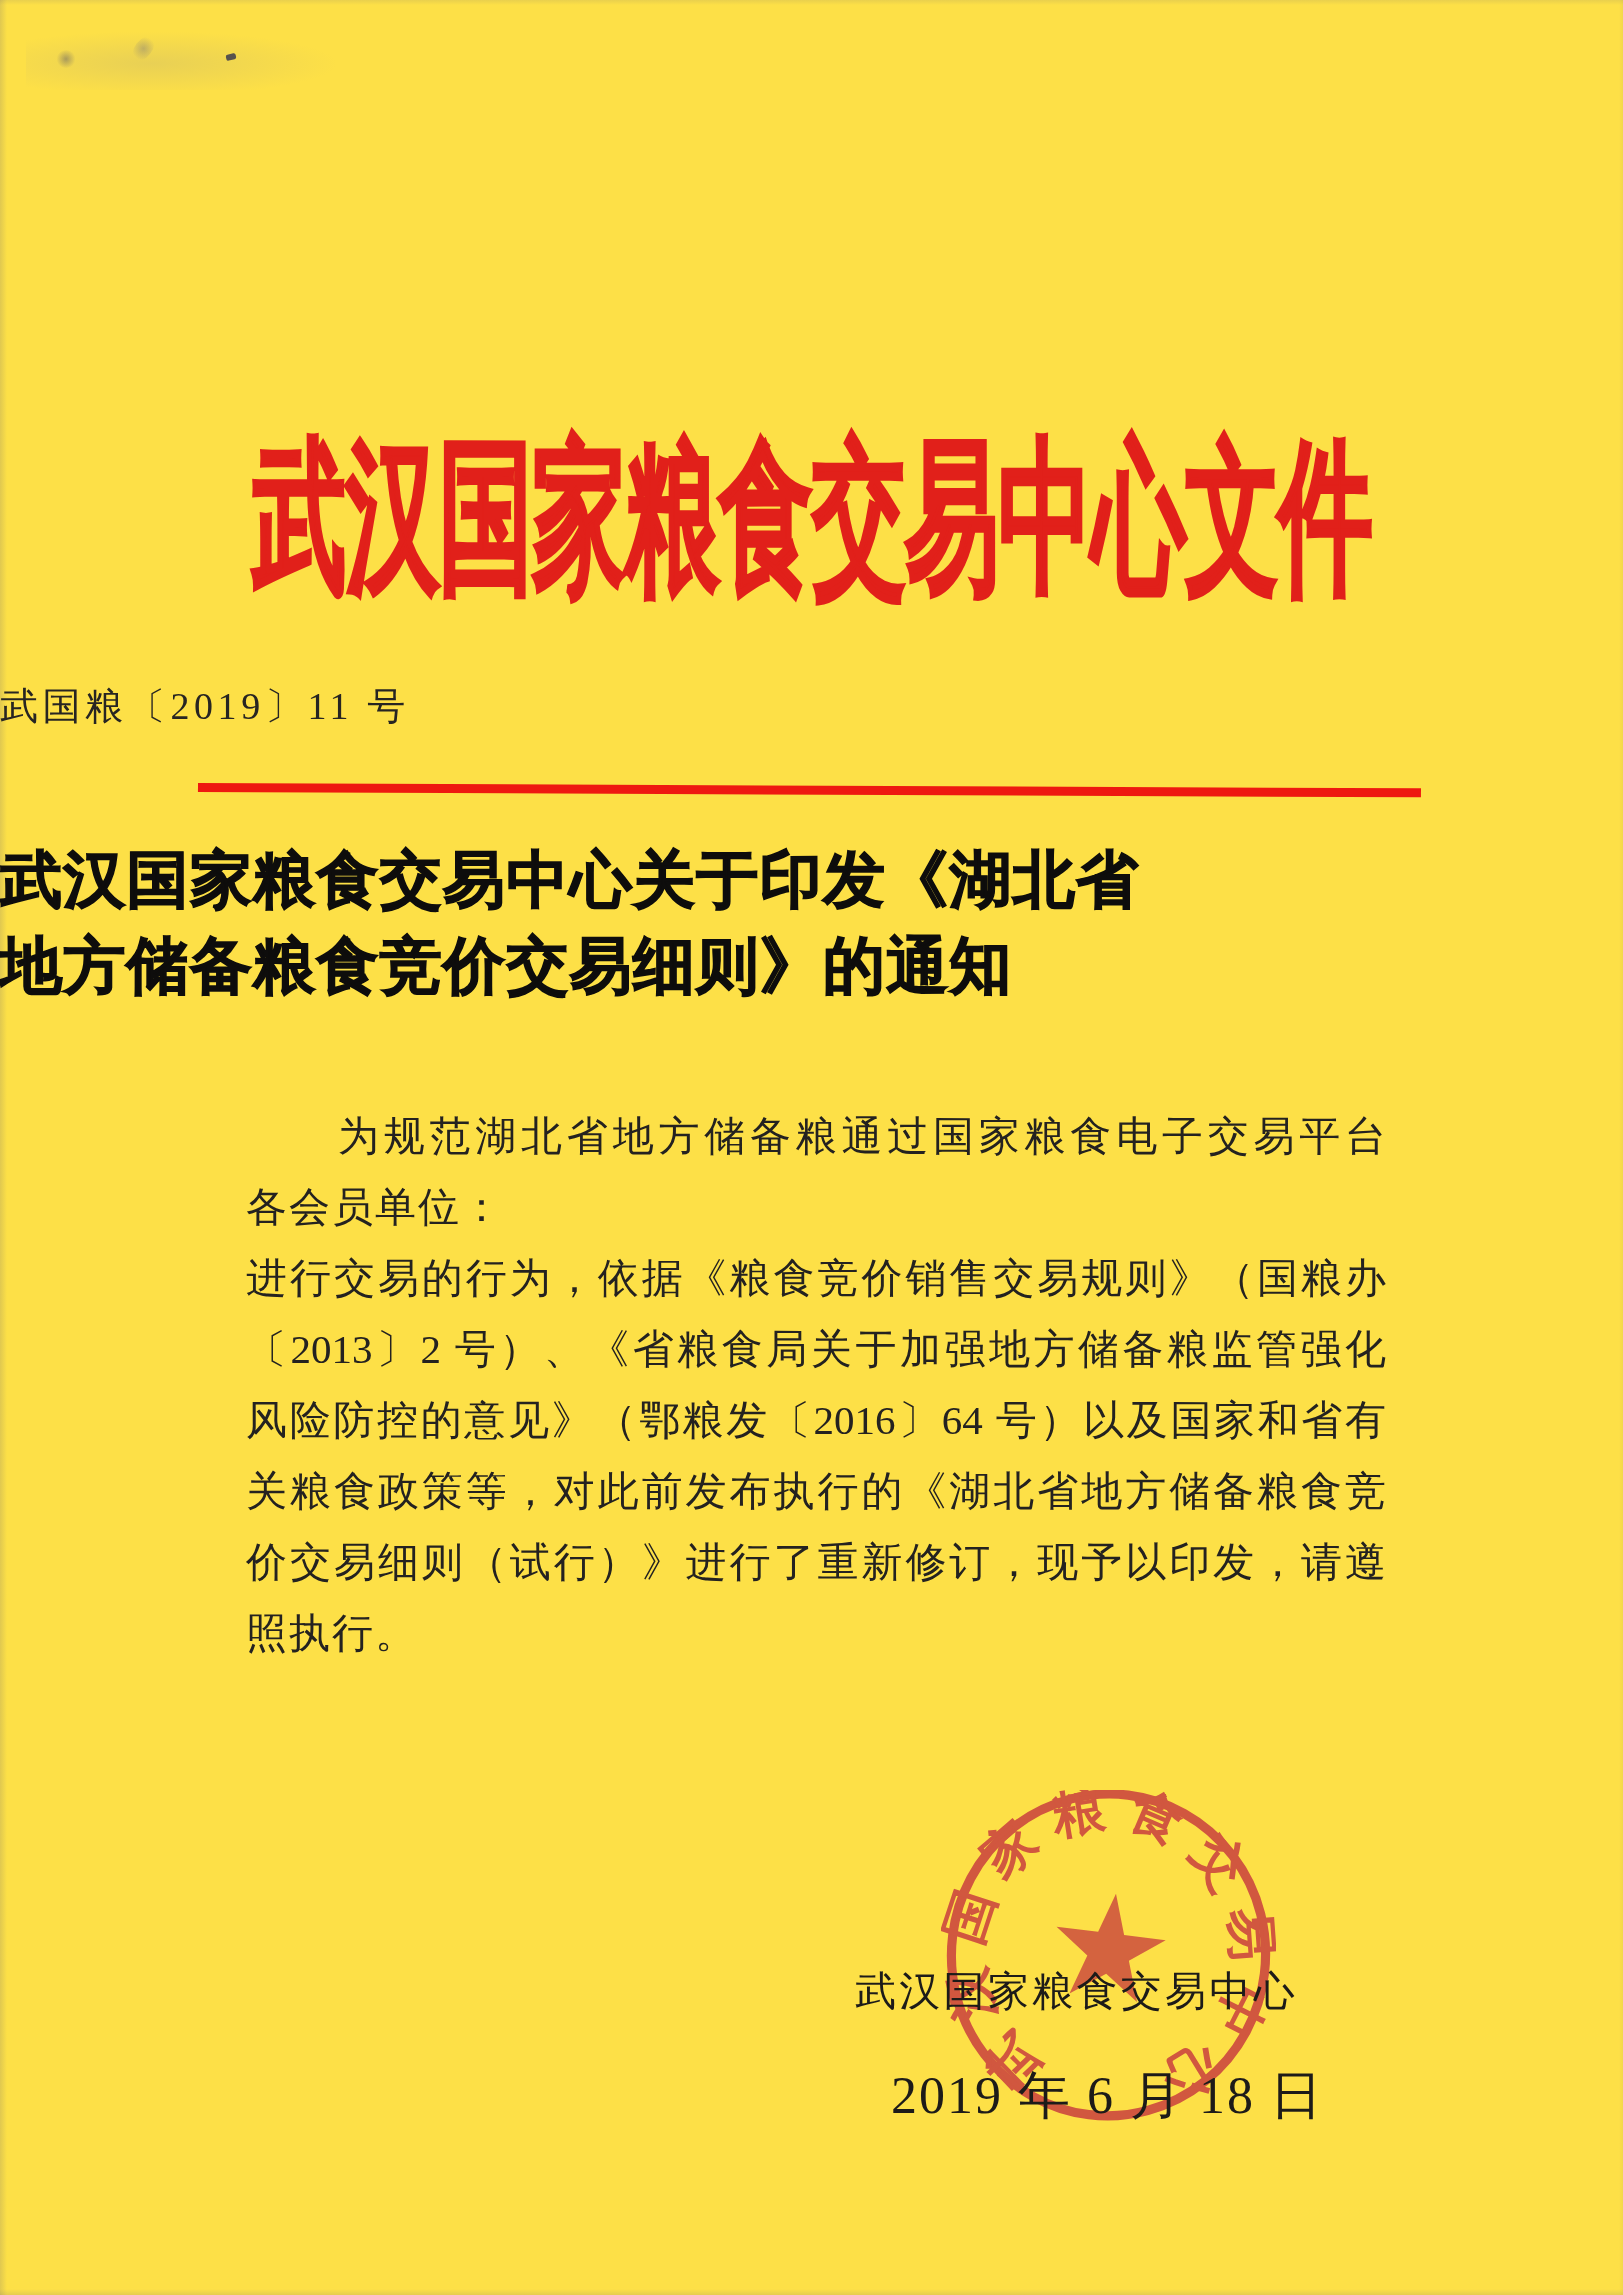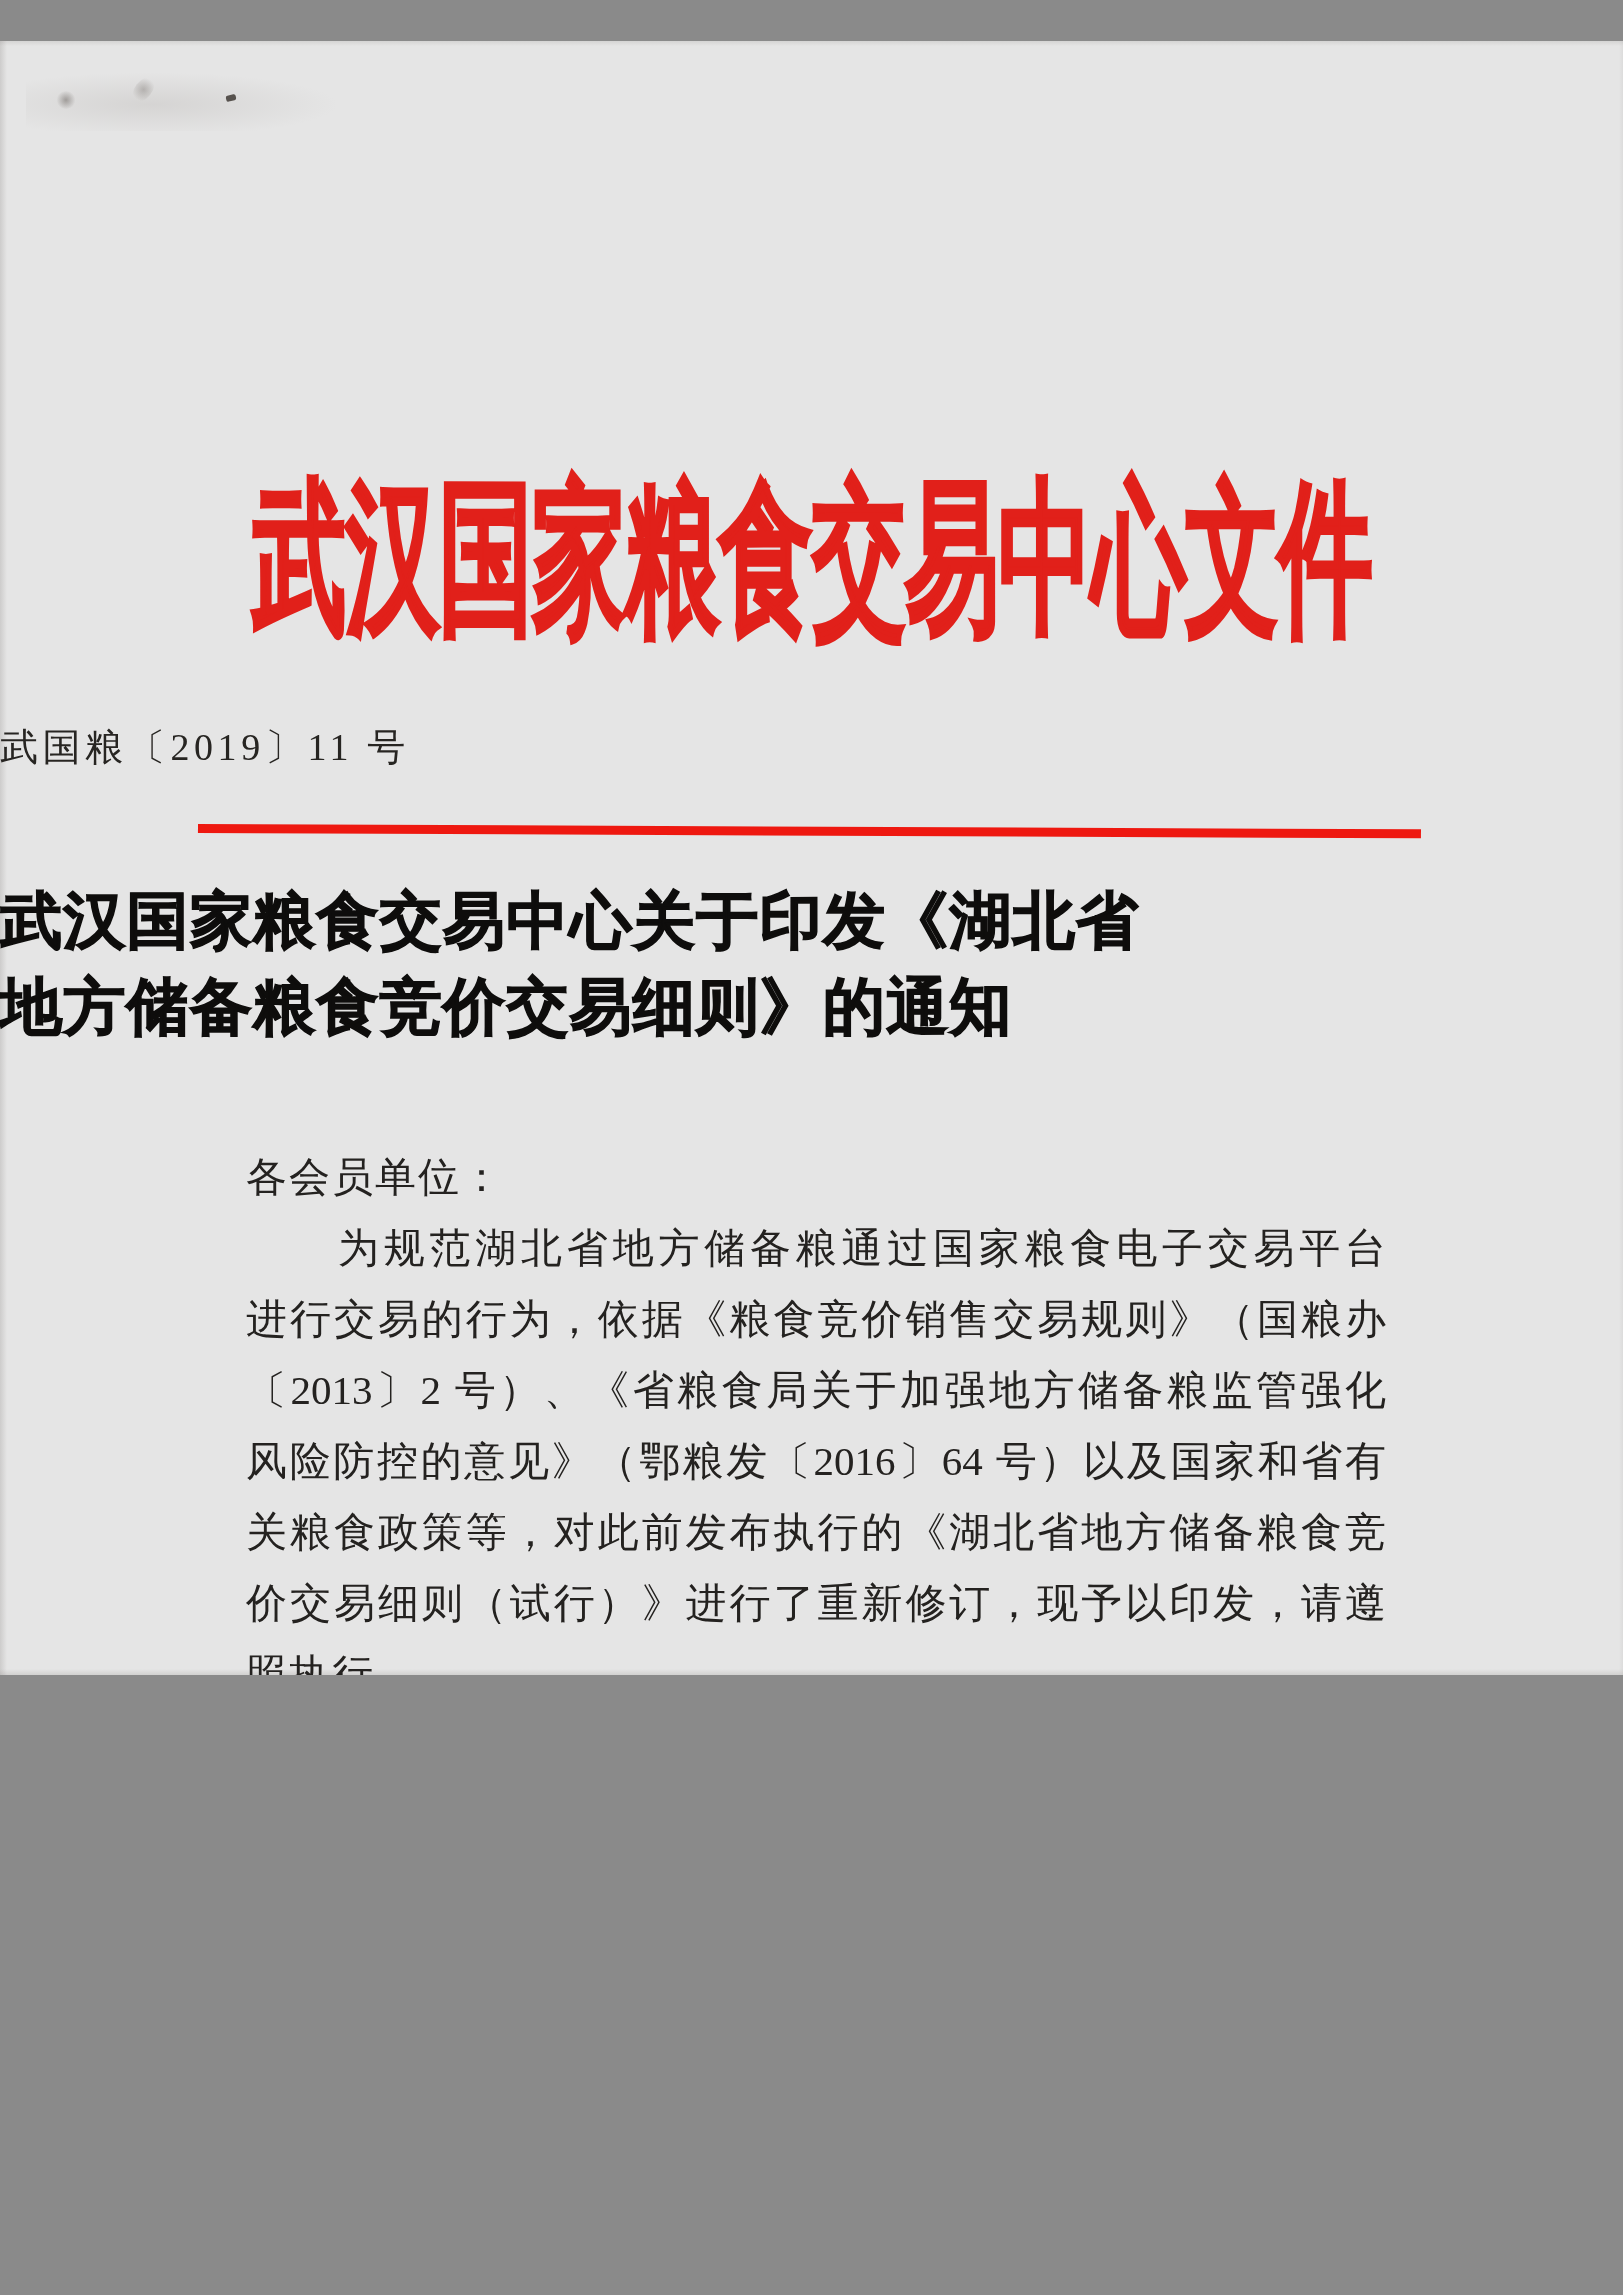--- a/index.html
+++ b/index.html
@@ -1,22 +1,21 @@
 <!DOCTYPE html>
 <html style="font-size:10.5px"><head>
 <meta charset="utf-8">
 <style>
   html,body{margin:0;padding:0;background:#8a8a8a;}
   .page{
     position:relative;
-    width:1624px;height:1634px;
-    background:#e5e5e5;
+    width:1624px;height:2295px;
+    background:#fde047;
     overflow:hidden;
     font-family:"Liberation Serif","DejaVu Serif",serif;
-    margin-top:41px;
   }
   
   .edge-left{position:absolute;left:0;top:0;width:6.5px;height:100%;
     background:linear-gradient(to right,rgba(120,115,112,.22),rgba(120,115,112,0));}
   .edge-top{position:absolute;left:0;top:0;width:100%;height:5.2px;
     background:linear-gradient(to bottom,rgba(120,115,112,.15),rgba(120,115,112,0));}
   .edge-bottom{position:absolute;left:0;bottom:0;width:100%;height:6.5px;
     background:linear-gradient(to top,rgba(120,115,112,.18),rgba(120,115,112,0));}
   .edge-right{position:absolute;right:0;top:0;width:5.2px;height:100%;
     background:linear-gradient(to left,rgba(120,115,112,.10),rgba(120,115,112,0));}
@@ -105,22 +104,22 @@
   <div class="docnum">武国粮〔2019〕11 号</div>
 
   <div class="rule" style="background:#ee1810;"></div>
 
   <div class="doctitle">
     <div>武汉国家粮食交易中心关于印发《湖北省</div>
     <div>地方储备粮食竞价交易细则》的通知</div>
   </div>
 
   <div class="bodyblock">
+    <div class="line just indent">为规范湖北省地方储备粮通过国家粮食电子交易平台</div>
     <div class="line plain">各会员单位：</div>
-    <div class="line just indent">为规范湖北省地方储备粮通过国家粮食电子交易平台</div>
     <div class="line just">进行交易的行为，依据《粮食竞价销售交易规则》（国粮办</div>
     <div class="line just">〔2013〕2 号）、《省粮食局关于加强地方储备粮监管强化</div>
     <div class="line just">风险防控的意见》（鄂粮发〔2016〕64 号）以及国家和省有</div>
     <div class="line just">关粮食政策等，对此前发布执行的《湖北省地方储备粮食竞</div>
     <div class="line just">价交易细则（试行）》进行了重新修订，现予以印发，请遵</div>
     <div class="line plain">照执行。</div>
   </div>
 
   <div class="stamp">
     <svg width="335" height="335" viewBox="0 0 512 512">

